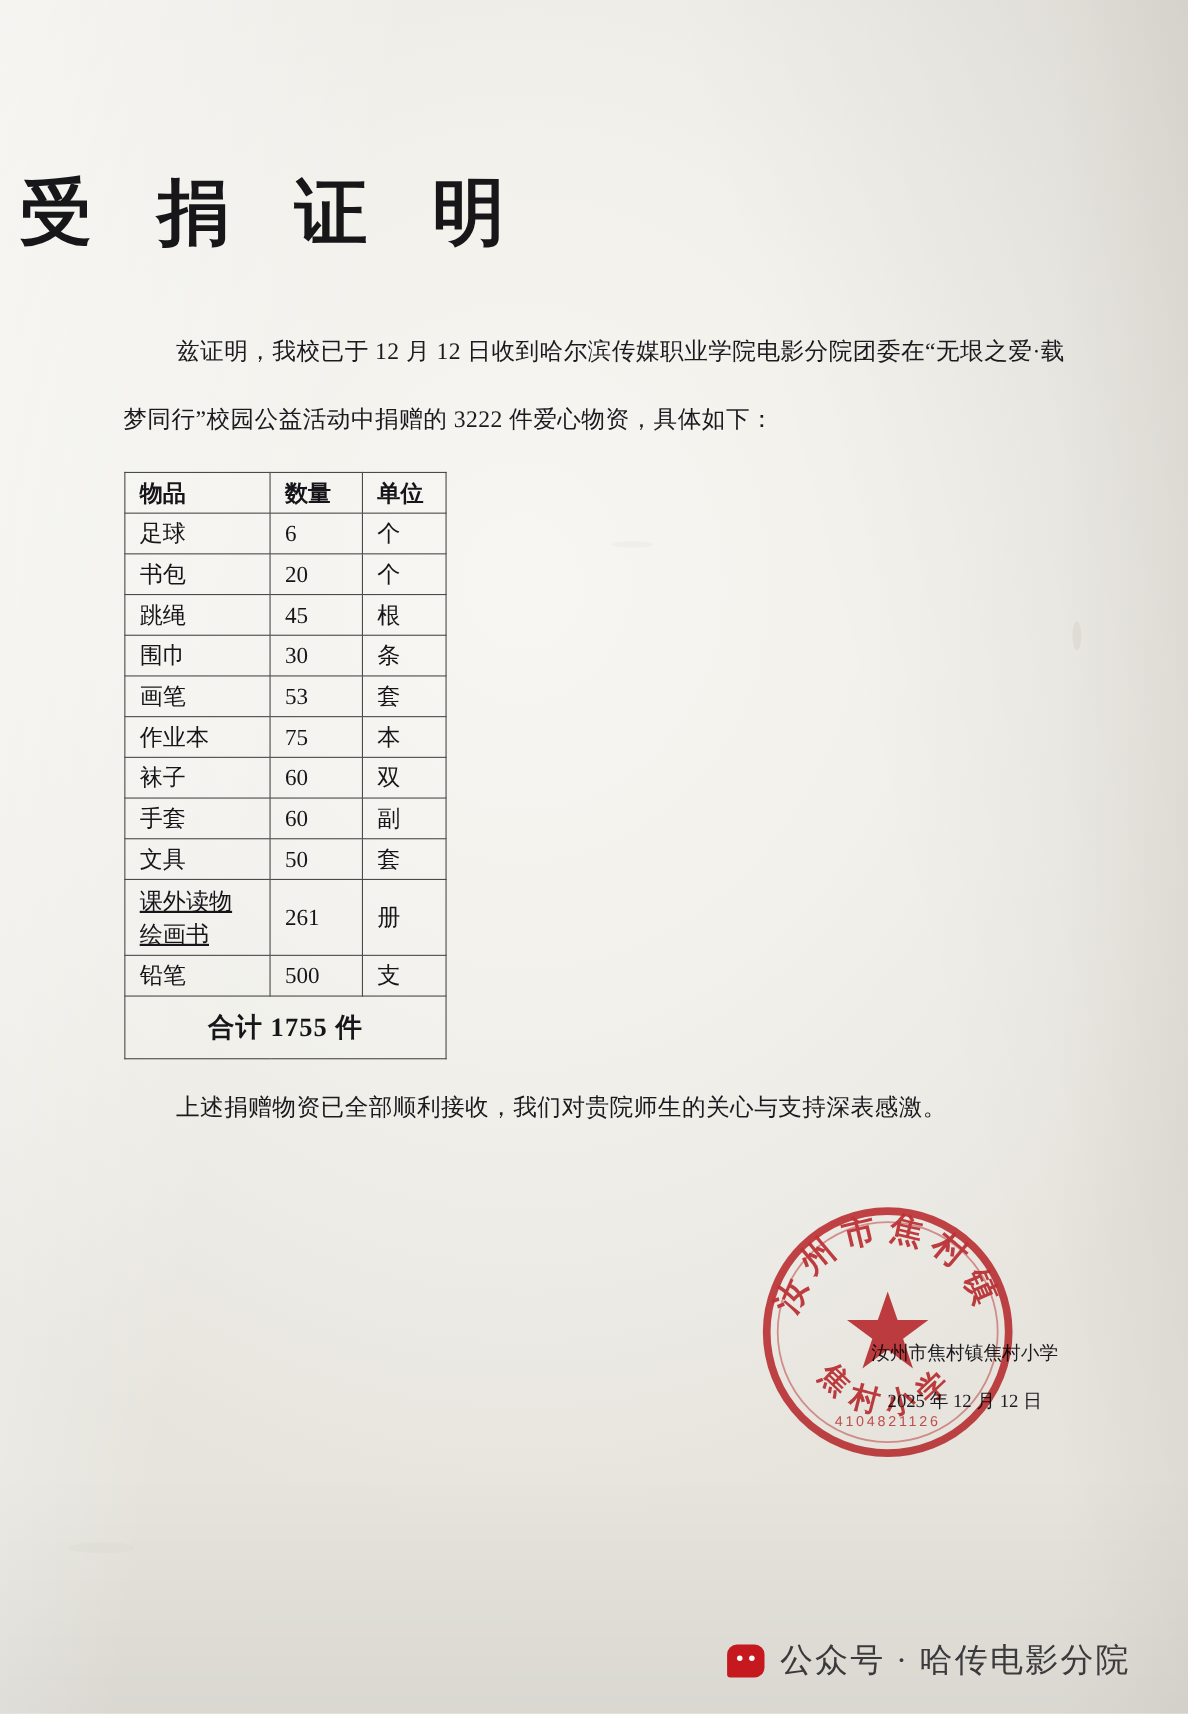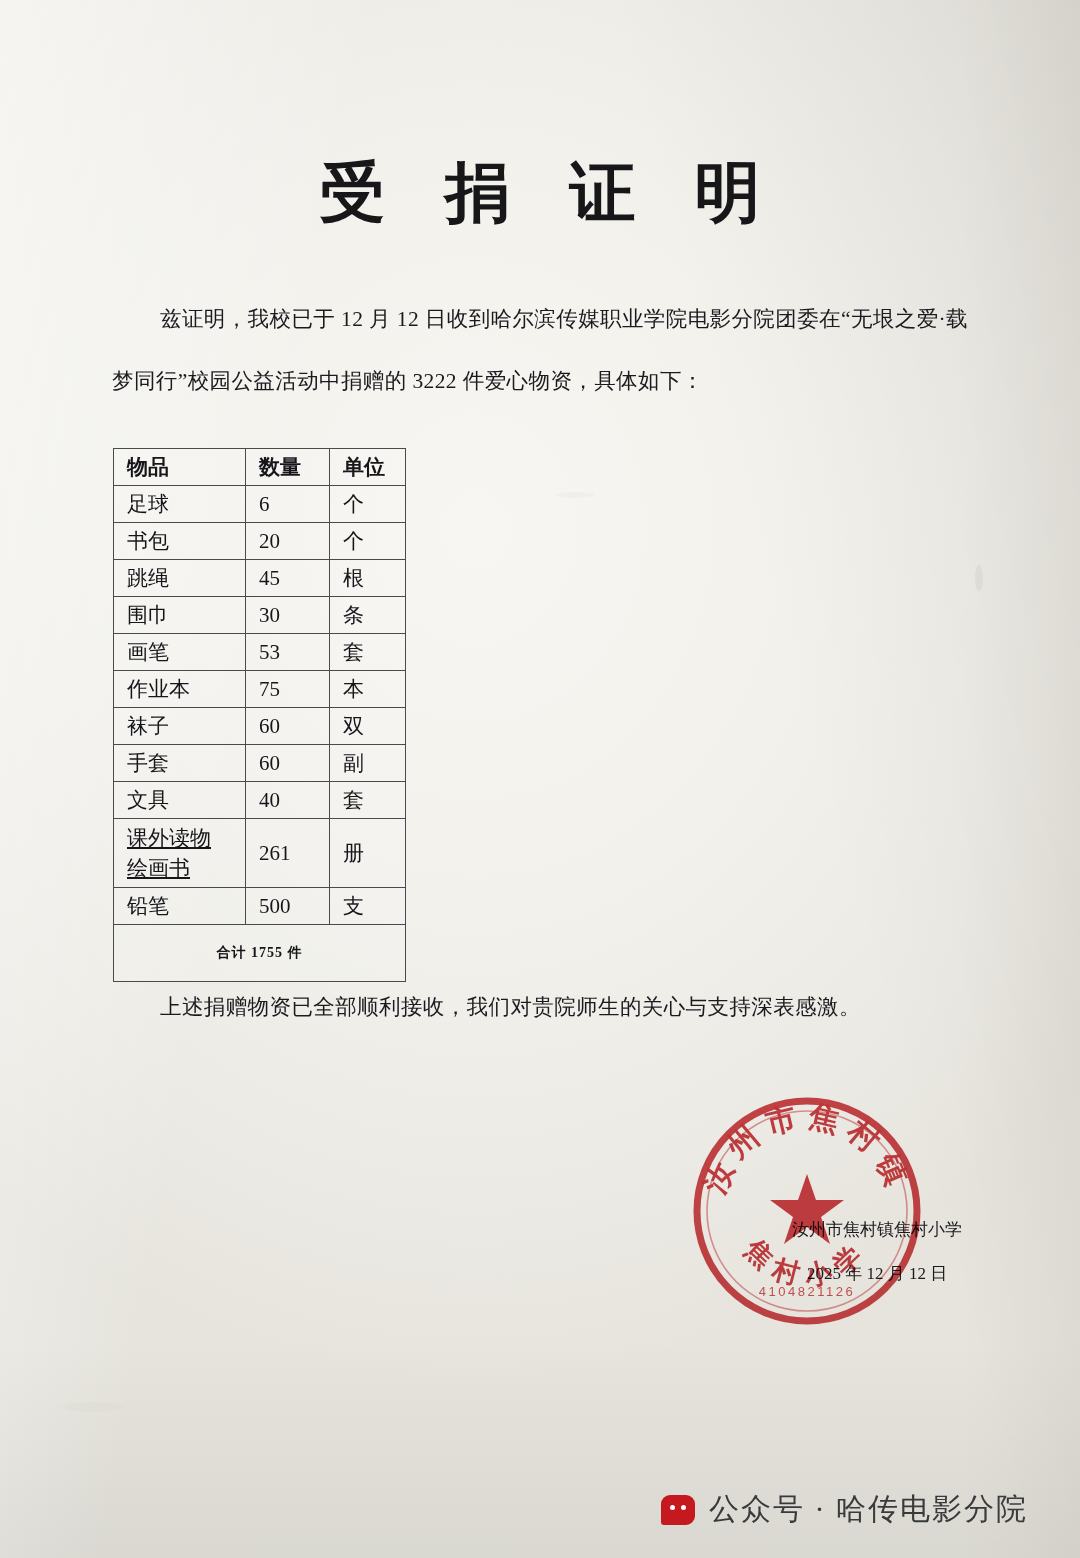--- a/index.html
+++ b/index.html
@@ -47,21 +47,21 @@
     width: 1080px;
     height: 1558px;
   }
 
   
   .doc-title {
     position: absolute;
     left: 0;
     top: 148px;
     width: 1080px;
-    text-align: center;
+    text-align: left;
     font-family: "DejaVu Serif", "Liberation Serif", serif;
     font-weight: 700;
     font-size: 66px;
     letter-spacing: 18px;
     color: #17171a;
     text-indent: 18px;
   }
 
   
   .para {
@@ -83,21 +83,21 @@
     left: 112px;
     top: 976px;
     width: 856px;
     text-indent: 48px;
   }
 
   
   .goods-table {
     position: absolute;
     left: 113px;
-    top: 448px;
+    top: 429px;
     border-collapse: collapse;
     background: rgba(255,255,255,0.12);
   }
   .goods-table td, .goods-table th {
     border: 1.4px solid #4a4a4a;
     font-family: "Liberation Serif", serif;
     font-size: 21px;
     color: #16161a;
     padding: 0;
     height: 36px;
@@ -111,21 +111,21 @@
   .col-item   { width: 118px; padding-left: 13px !important; }
   .col-qty    { width: 70px;  padding-left: 13px !important; }
   .col-unit   { width: 62px;  padding-left: 13px !important; }
   .qty-cell, .unit-cell { font-weight: 700; }
   .item-cell  { font-weight: 700; }
   .multiline  { line-height: 30px; padding: 4px 0 4px 13px !important; text-decoration: underline; }
   .total-row td {
     height: 56px;
     text-align: center;
     font-weight: 700;
-    font-size: 14px;
+    font-size: 24px;
     letter-spacing: 1px;
   }
 
   
   .sign-block {
     position: absolute;
     right: 118px;
     top: 1208px;
     text-align: center;
     font-family: "Liberation Serif", serif;
@@ -248,21 +248,21 @@
           <td class="col-qty qty-cell">60</td>
           <td class="col-unit unit-cell">双</td>
         </tr>
         <tr>
           <td class="col-item item-cell">手套</td>
           <td class="col-qty qty-cell">60</td>
           <td class="col-unit unit-cell">副</td>
         </tr>
         <tr>
           <td class="col-item item-cell">文具</td>
-          <td class="col-qty qty-cell">40</td>
+          <td class="col-qty qty-cell">50</td>
           <td class="col-unit unit-cell">套</td>
         </tr>
         <tr>
           <td class="col-item item-cell multiline" style="white-space:pre-line;">课外读物
 绘画书</td>
           <td class="col-qty qty-cell">261</td>
           <td class="col-unit unit-cell">册</td>
         </tr>
         <tr>
           <td class="col-item item-cell">铅笔</td>

